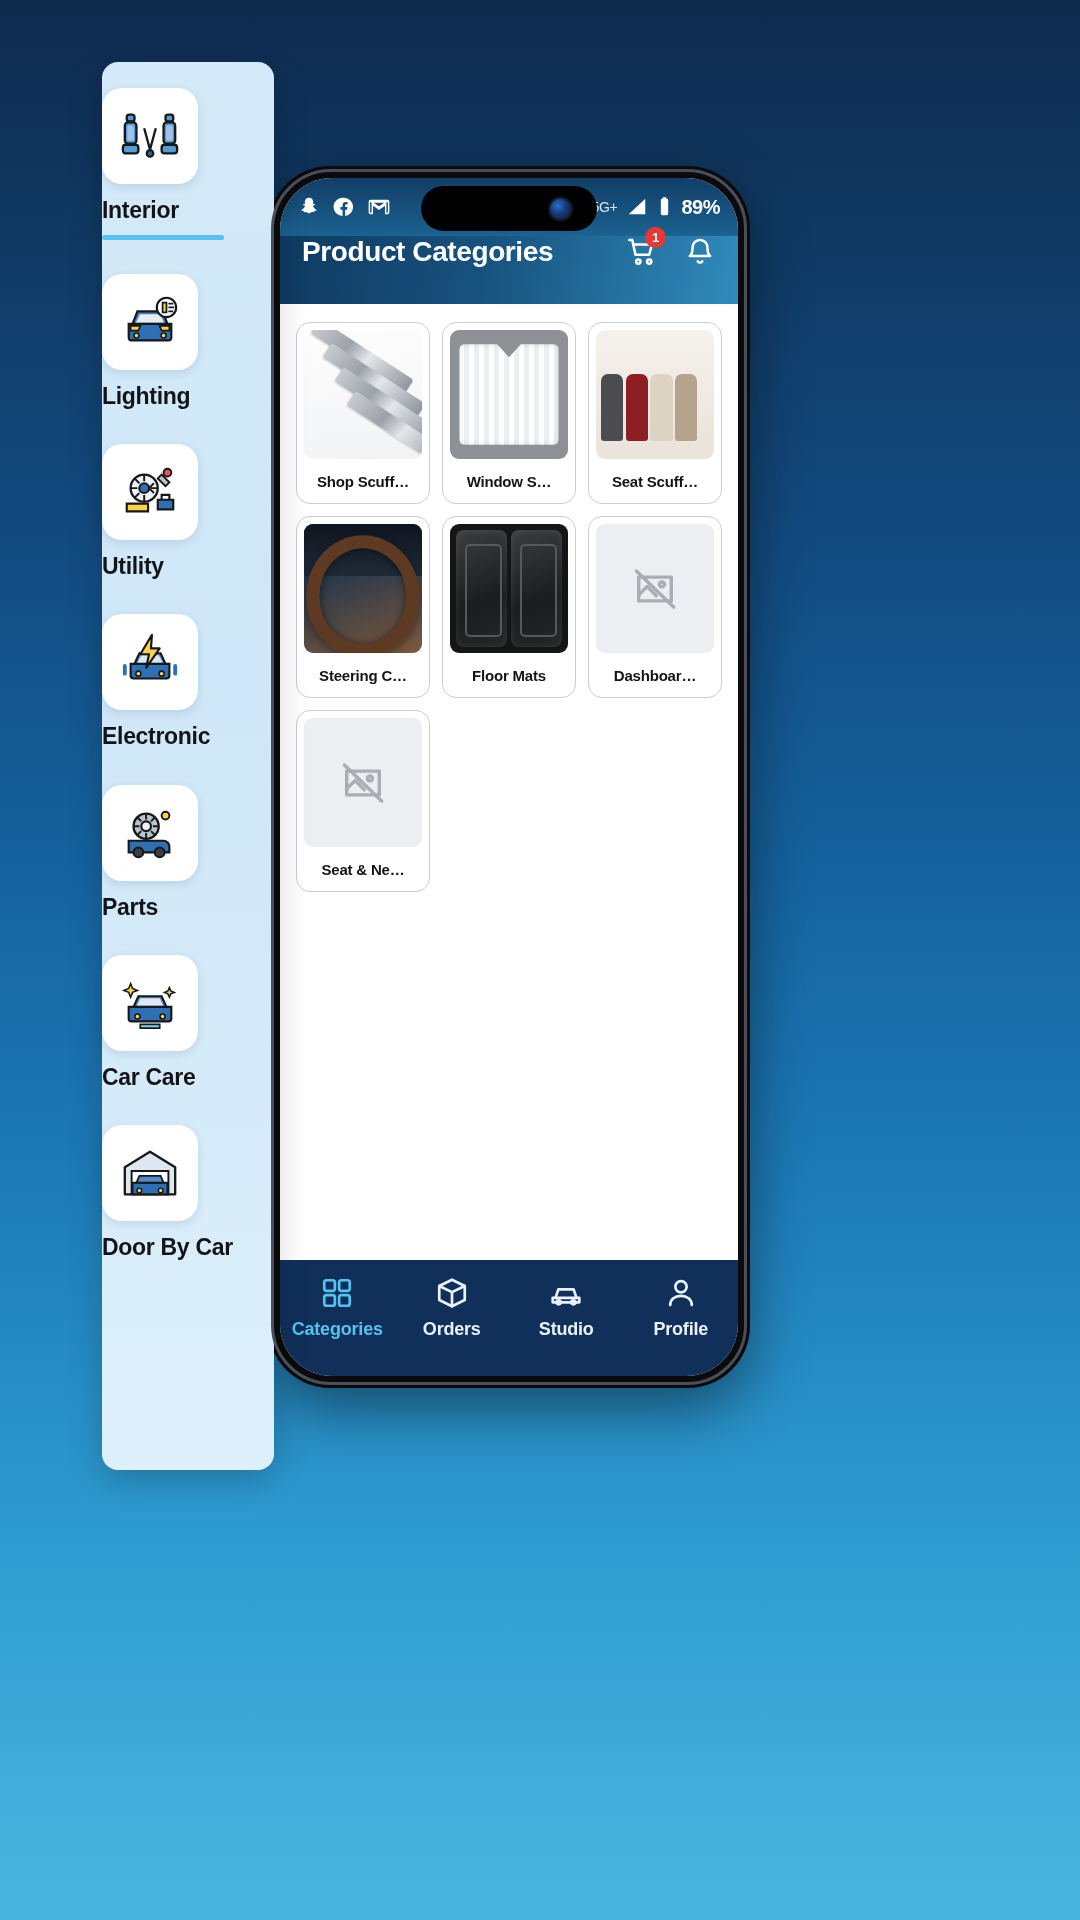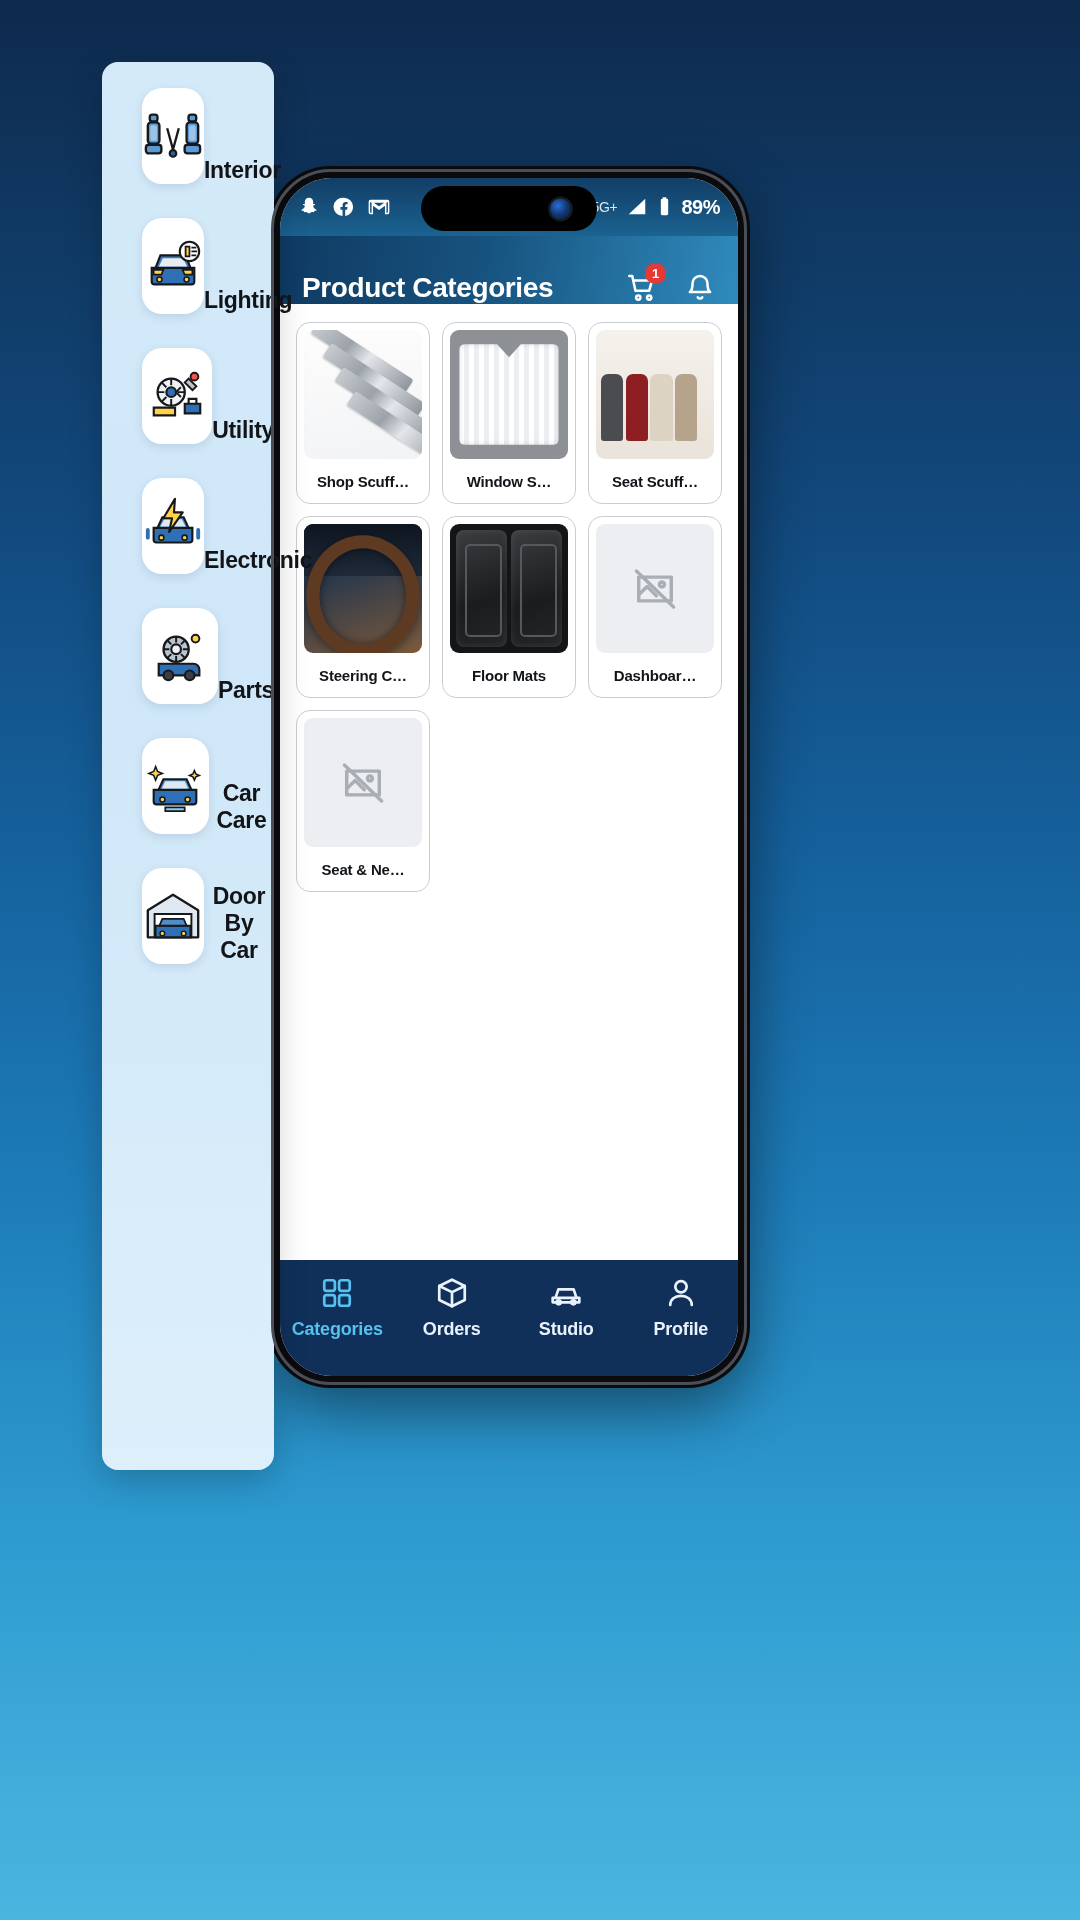--- a/index.html
+++ b/index.html
@@ -79,21 +79,21 @@
     background: radial-gradient(circle at 38% 35%, #2b6fd6 0%, #143a78 45%, #0a1424 100%);
     box-shadow: 0 0 0 2px #181a1c;
   }
 
   
   .app-header {
     flex: none;
     height: 68px;
     background: linear-gradient(100deg,#0f3a62 0%, #17537f 45%, #2f8bbd 100%);
     display: flex;
-    align-items: flex-end;
+    align-items: flex-start;
     padding: 0 22px;
     color: #fff;
   }
   .app-title {
     font-size: 28px; font-weight: 700;
     letter-spacing: -.4px;
     white-space: nowrap;
   }
   .header-actions {
     margin-left: auto;
@@ -270,25 +270,24 @@
     box-shadow: 0 10px 34px rgba(0,0,0,.22);
     padding: 26px 0 20px 0;
     z-index: 30;
     display: flex;
     flex-direction: column;
     align-items: center;
   }
   .cat {
     width: 100%;
     display: flex;
-    flex-direction: row;
-    align-items: flex-end;
+    flex-direction: column;
+    align-items: flex-start;
     cursor: pointer;
     padding-bottom: 8px;
-    padding-left: 40px;
   }
   .cat-tile {
     width: 96px; height: 96px;
     background: #fff;
     border-radius: 20px;
     display: flex; align-items: center; justify-content: center;
     box-shadow: 0 3px 10px rgba(20,60,100,.13);
   }
   .cat-tile svg { width: 62px; height: 62px; display:block; }
   .cat-name {

